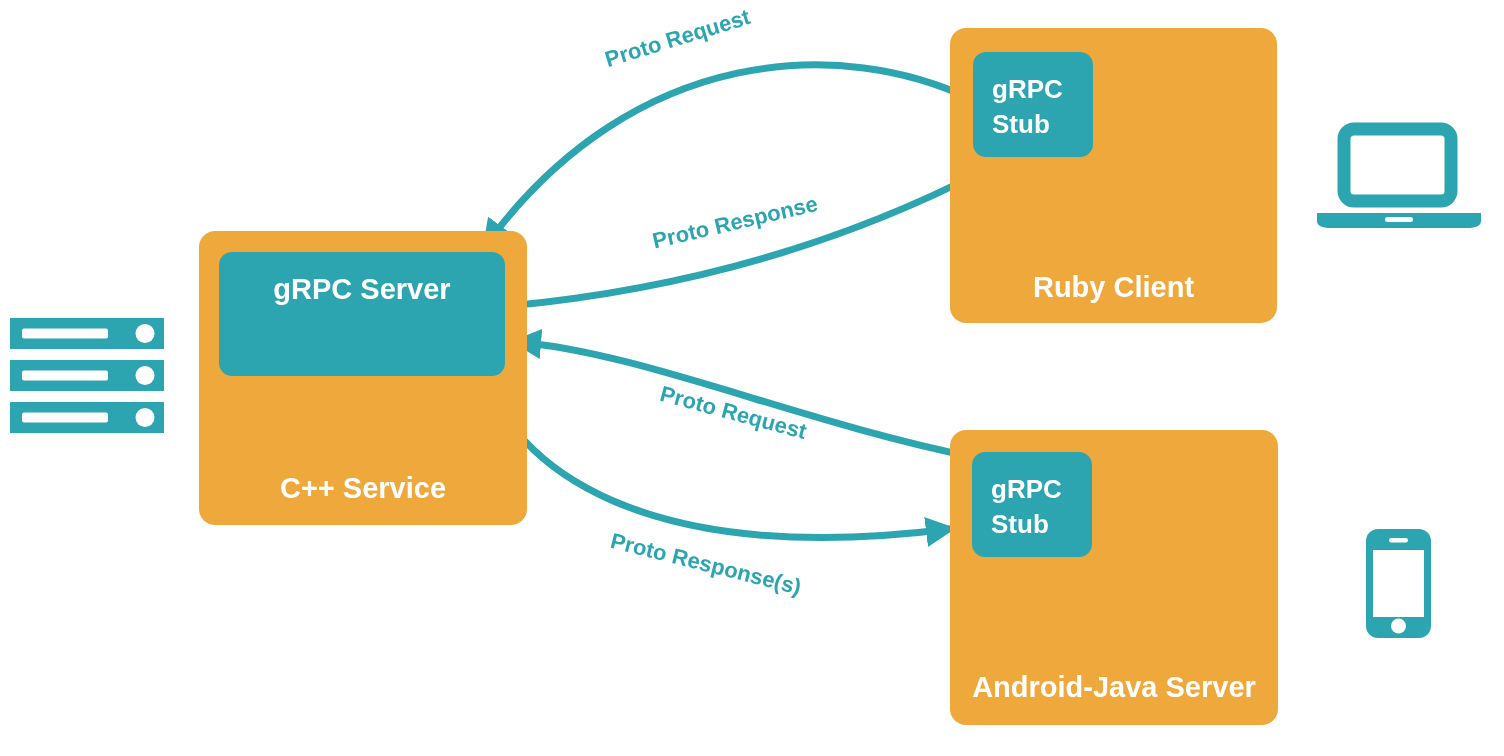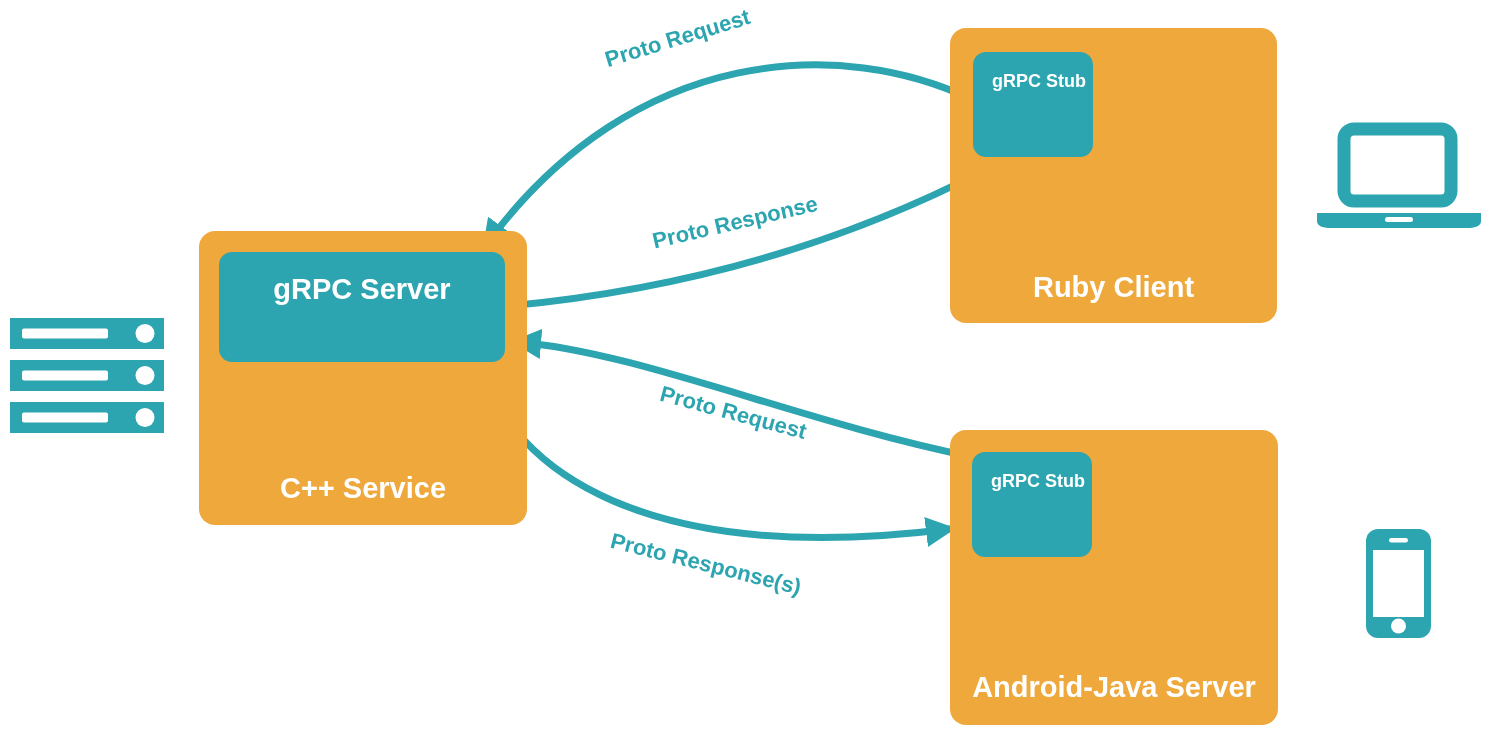--- a/index.html
+++ b/index.html
@@ -25,31 +25,31 @@
   }
   .inner-teal {
     position: absolute;
     background: #2CA5B0;
     border-radius: 13px;
     color: #ffffff;
     font-weight: bold;
   }
   .server-inner {
     left: 20px; top: 21px;
-    width: 286px; height: 110px;
+    width: 286px; height: 124px;
     text-align: center;
     font-size: 29px;
     padding-top: 21px;
     box-sizing: border-box;
   }
   .stub-inner {
     width: 120px; height: 105px;
-    font-size: 18px;
+    font-size: 26px;
     line-height: 35px;
-    padding: 12px 0 0 19px;
+    padding: 20px 0 0 19px;
     box-sizing: border-box;
   }
   .container-label {
     position: absolute;
     left: 0; right: 0;
     text-align: center;
     color: #ffffff;
     font-weight: bold;
     font-size: 29px;
   }

